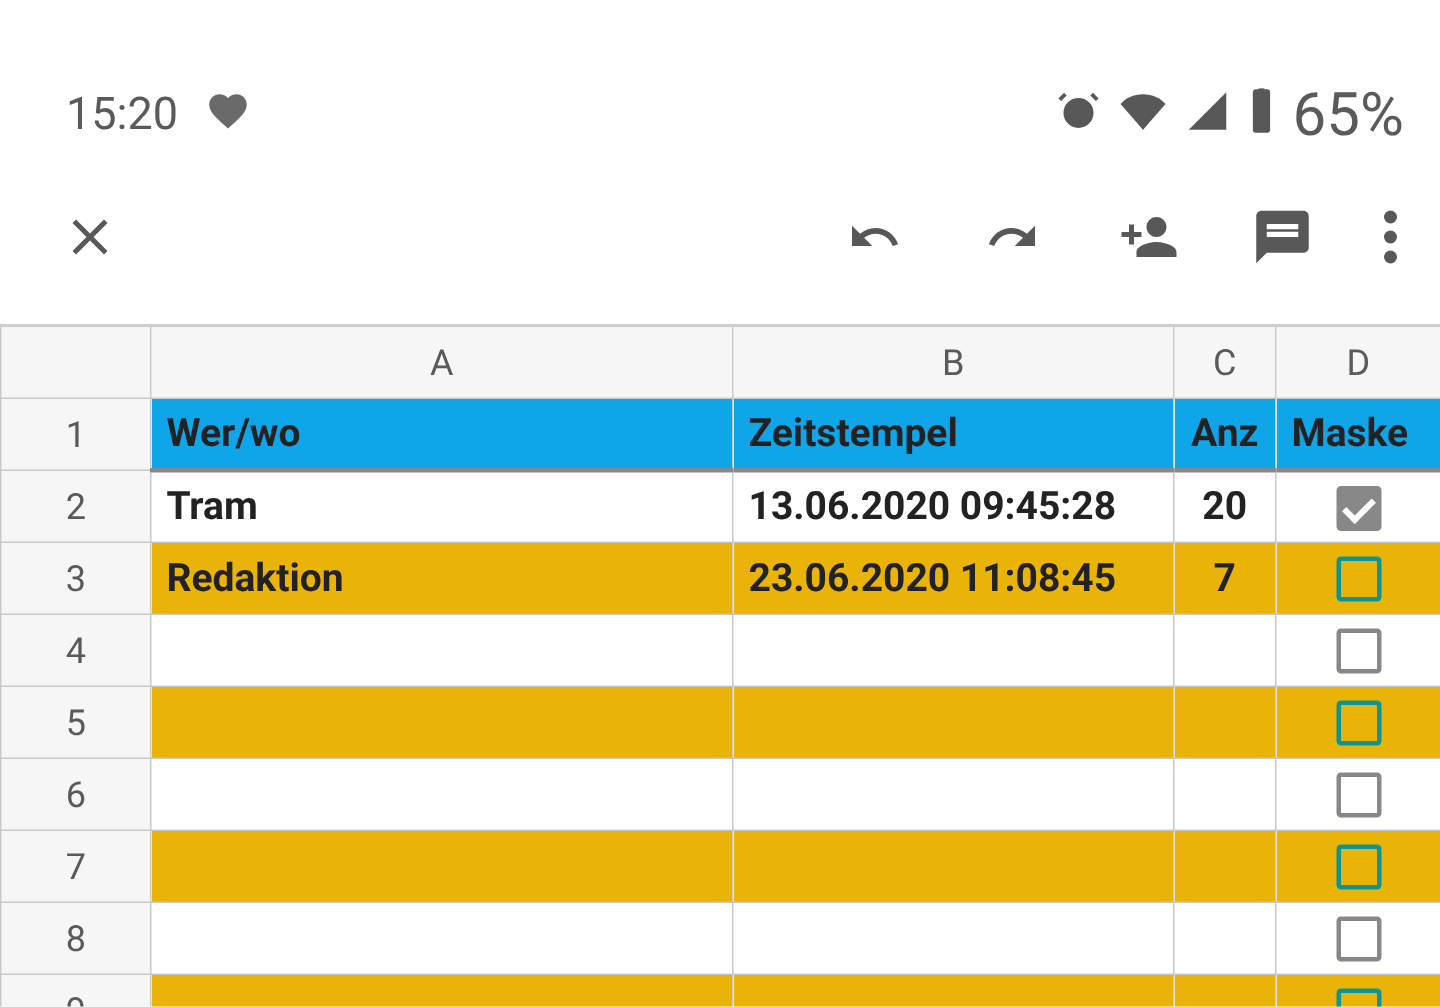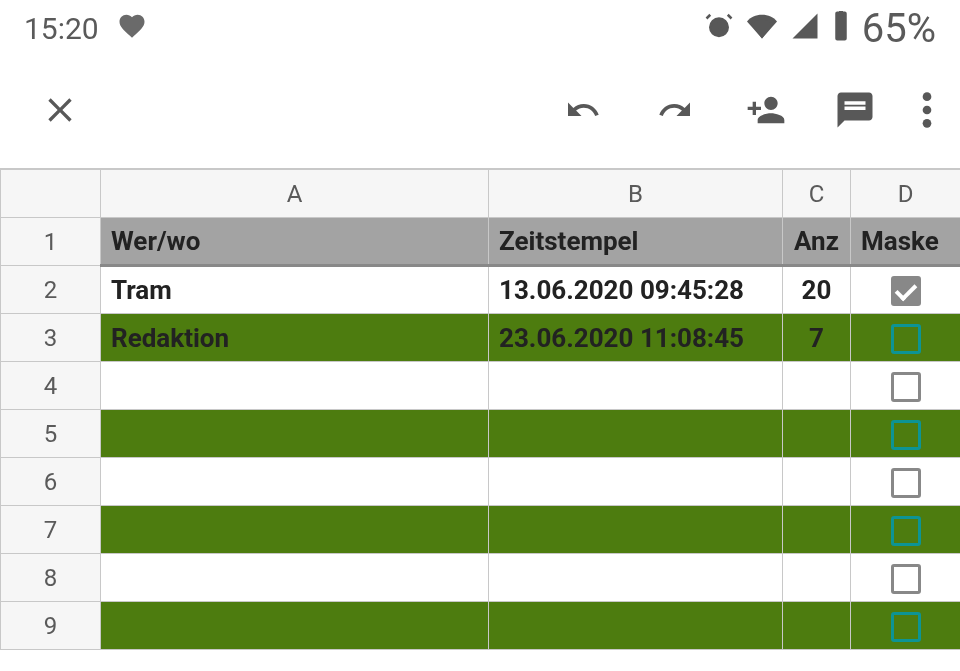--- a/index.html
+++ b/index.html
@@ -7,22 +7,23 @@
       font-family: -apple-system, BlinkMacSystemFont, "Segoe UI", Roboto, Arial, sans-serif;
       background: #fff;
       width: 960px;
       height: 671px;
       overflow: hidden;
     }
     .status-bar {
       display: flex;
       justify-content: space-between;
       align-items: center;
-      padding: 8px 24px 8px 24px;
+      padding: 8px 24px 8px 44px;
       height: 56px;
+      margin-top: 48px;
     }
     .status-left { display: flex; align-items: center; gap: 18px; }
     .status-right { display: flex; align-items: center; gap: 12px; }
     .time { font-size: 30px; color: #5a5a5a; font-weight: 400; }
     .battery-pct { font-size: 40px; color: #5a5a5a; }
     .icon-gray { fill: #6a6a6a; }
     .icon-dark { fill: #585858; }
     .toolbar {
       display: flex;
       align-items: center;
@@ -66,25 +67,25 @@
     }
     .row-num {
       background: #f6f6f6;
       text-align: center;
       color: #5a5a5a;
       font-size: 24px;
       font-weight: 400;
     }
     .corner { background: #f6f6f6; }
     .header-cell {
-      background: #a3a3a3;
+      background: #0ea5e9;
       font-weight: 700;
       border-bottom: 3px solid #888 !important;
     }
-    .even-row td:not(.row-num) { background: #4d7c0f; }
+    .even-row td:not(.row-num) { background: #eab308; }
     .num-cell { text-align: center; }
     .check-cell { text-align: center; padding: 0; }
     .checkbox {
       display: inline-block;
       width: 30px;
       height: 30px;
       border: 3px solid #888;
       border-radius: 3px;
       vertical-align: middle;
     }

